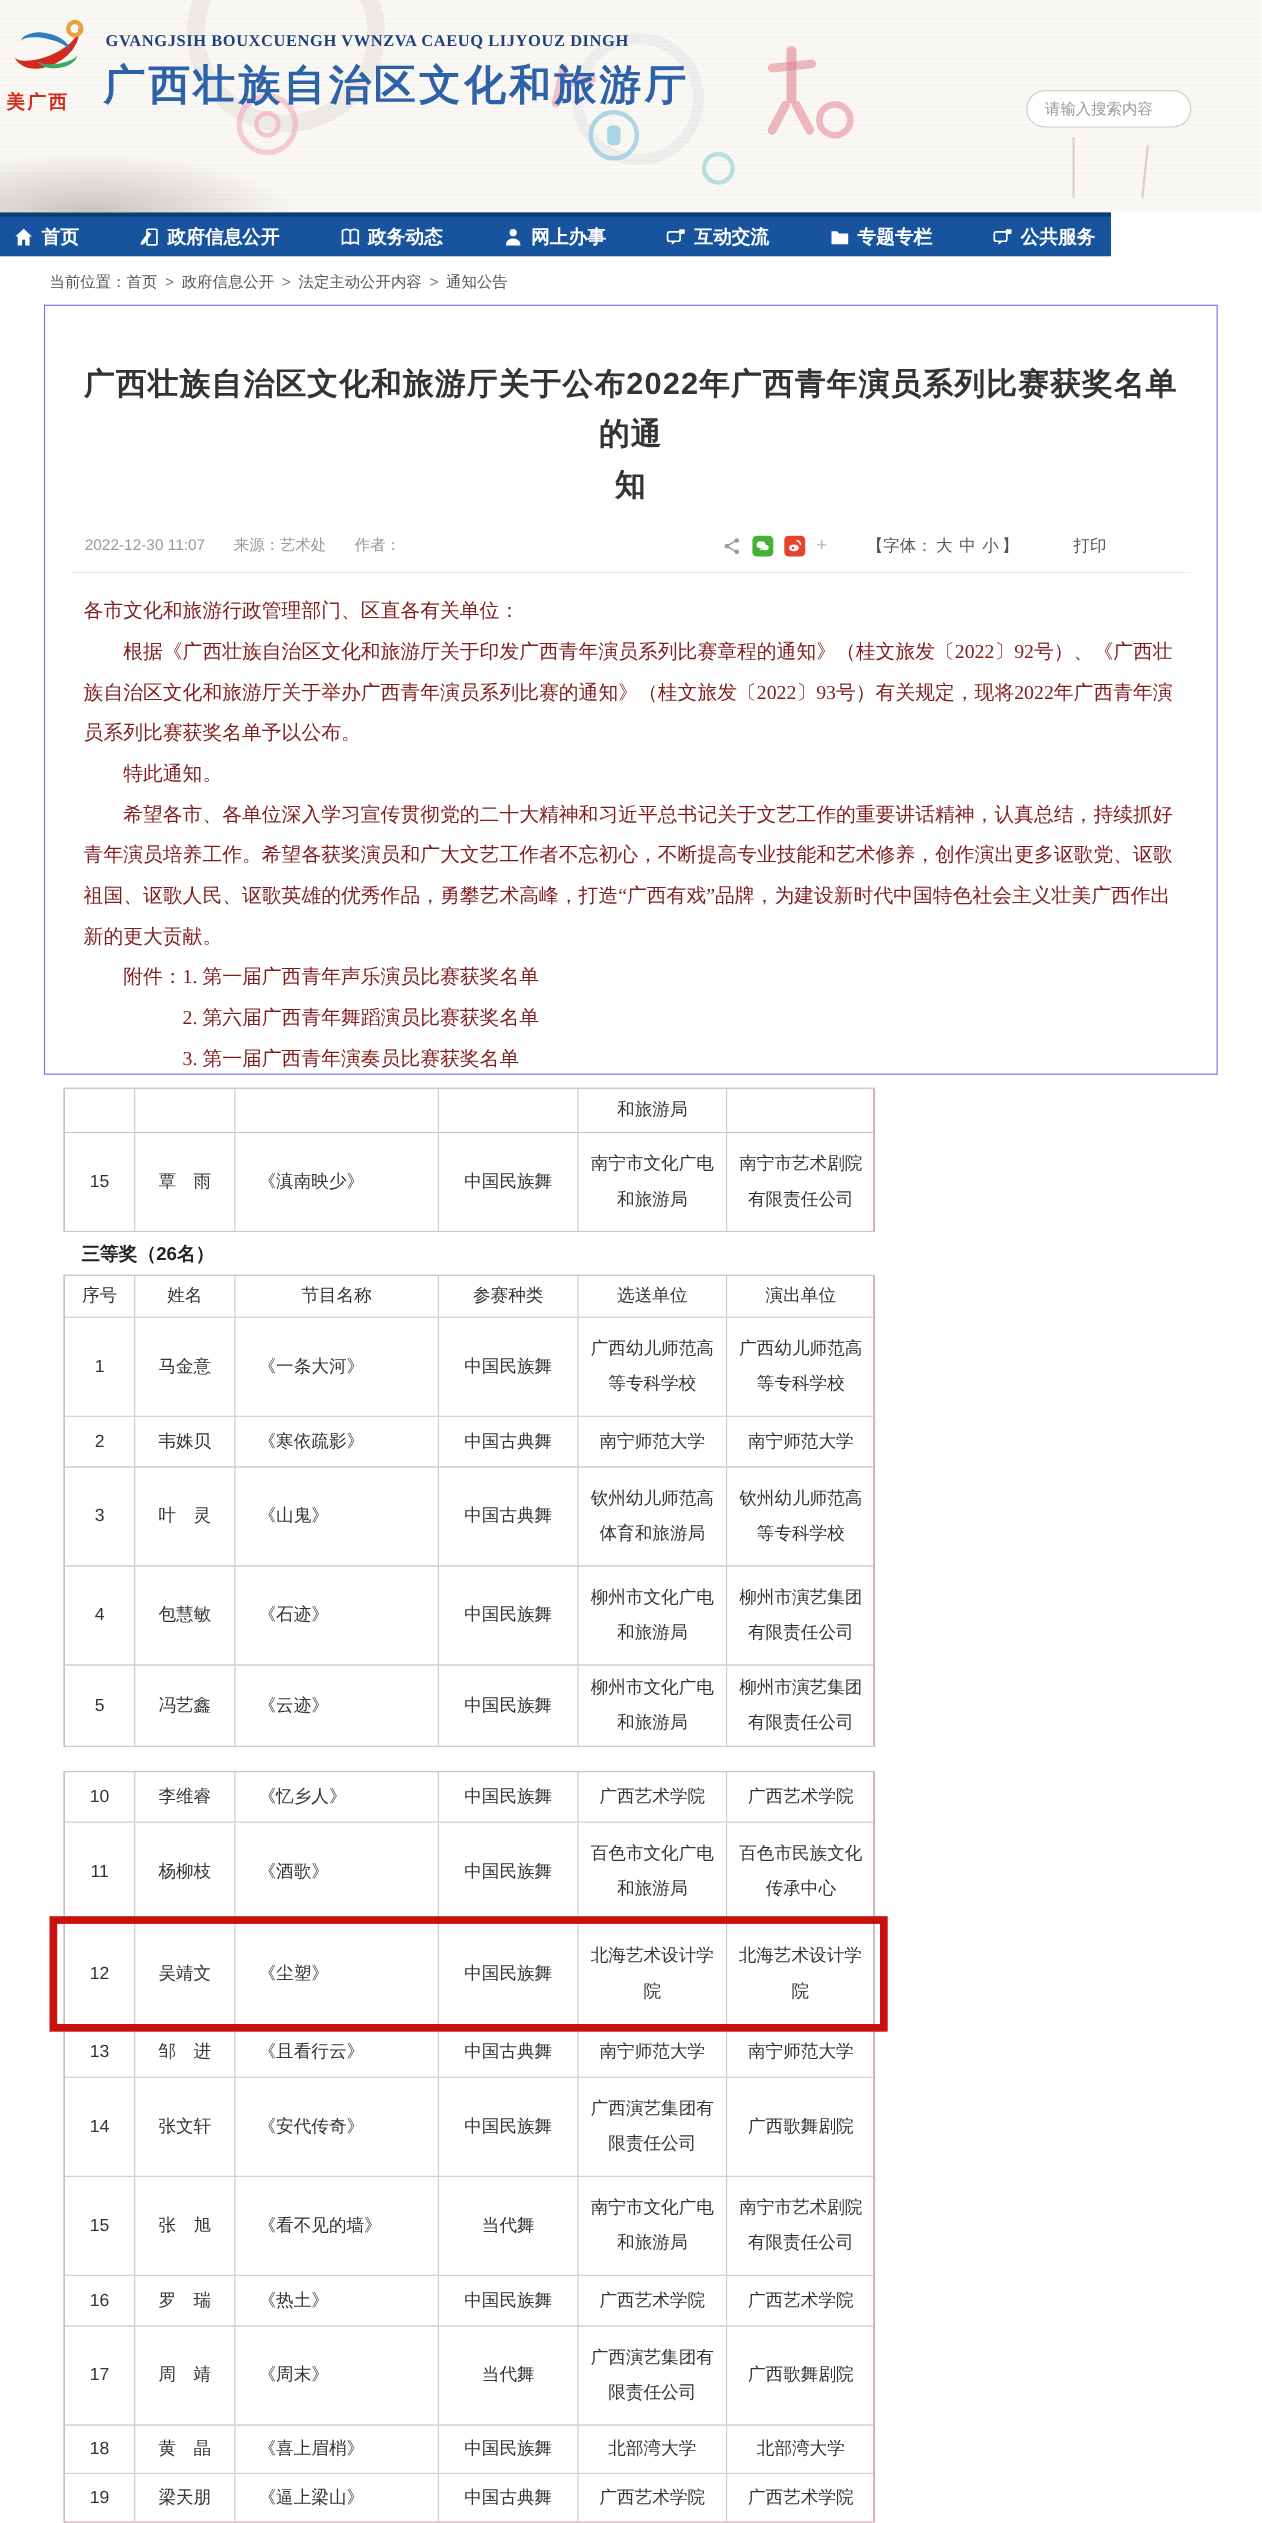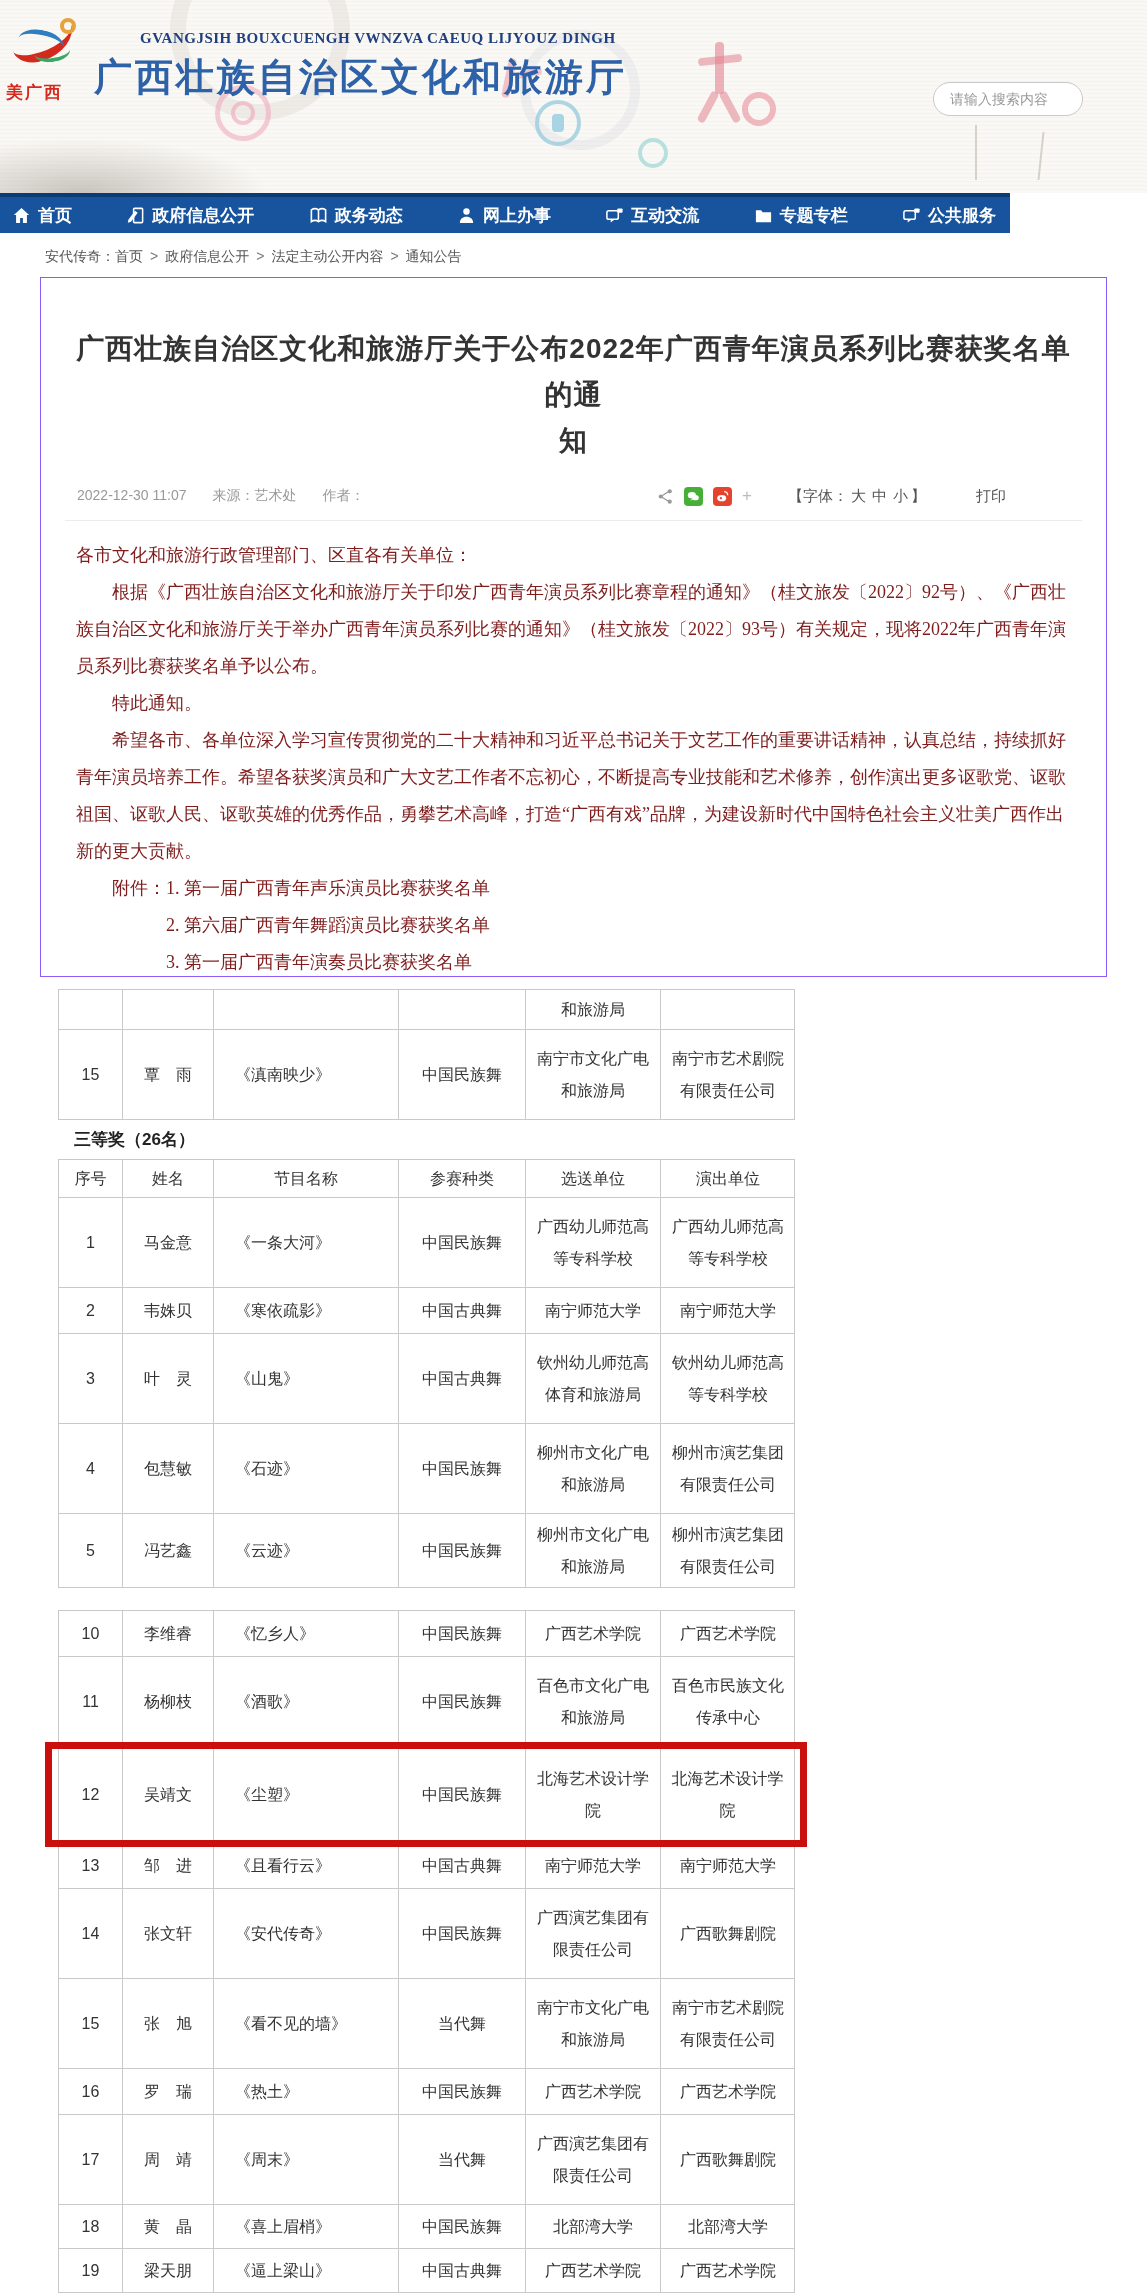--- a/index.html
+++ b/index.html
@@ -20,21 +20,21 @@
     border-bottom:9px solid var(--logo-red);border-radius:0 0 60% 40%;transform:rotate(-18deg);}
   .logo .stroke2{position:absolute;left:14px;top:22px;width:46px;height:26px;
     border-top:5px solid #2e7fc0;border-radius:50% 50% 0 0;transform:rotate(12deg);}
   .logo .stroke3{position:absolute;left:30px;top:34px;width:36px;height:20px;
     border-bottom:4px solid #3aa864;border-radius:0 0 50% 50%;transform:rotate(-8deg);}
   .logo .stroke4{position:absolute;left:56px;top:10px;width:16px;height:16px;
     border:4px solid #e8a23c;border-radius:50%;}
   .logo-text{position:absolute;left:2px;bottom:4px;font-family:"Liberation Serif",serif;
     font-weight:bold;font-size:17px;color:var(--logo-red);letter-spacing:2px;white-space:nowrap;}
   .zhuang{position:absolute;left:96px;top:30px;font-family:"Liberation Serif",serif;
-    font-weight:bold;font-size:15px;letter-spacing:.5px;color:var(--zhuang-navy);margin-left:44px;}
+    font-weight:bold;font-size:15px;letter-spacing:.5px;color:var(--zhuang-navy);}
   .site-title{position:absolute;left:94px;top:52px;font-family:"Liberation Serif",serif;
     font-weight:bold;font-size:38px;letter-spacing:3px;color:var(--title-blue);}
   .search-box{position:absolute;top:82px;right:64px;width:150px;height:34px;
     border:1px solid #c9c9c9;border-radius:17px;background:#fff;padding:0 16px;
     font-size:14px;color:#666;outline:none;}
   .search-box::placeholder{color:#9a9a9a;}
   
   .decor{position:absolute;pointer-events:none;}
   .d-drum1{left:170px;top:-60px;width:180px;height:180px;border:16px solid rgba(198,193,182,.22);border-radius:50%;}
   .d-drum2{left:520px;top:30px;width:120px;height:120px;border:10px solid rgba(185,198,212,.20);border-radius:50%;}
@@ -206,21 +206,21 @@
             <rect x="2" y="5" width="12" height="9" rx="2" fill="none" stroke="#fff" stroke-width="1.6"></rect>
             <path d="M6 14 v3.4 l4.4-3.4z" fill="#fff"></path>
             <rect x="13" y="2.5" width="5.5" height="4.5" rx="1" fill="#fff"></rect>
           </svg>
         </span>
         <span>公共服务</span>
       </a>
     </nav>
 
   <div class="breadcrumb" id="breadcrumb">
-    <span>安代传奇：</span><span id="crumb-items"><a class="crumb">首页</a><span class="sep">&gt;</span><a class="crumb">政府信息公开</a><span class="sep">&gt;</span><a class="crumb">法定主动公开内容</a><span class="sep">&gt;</span><a class="crumb">通知公告</a></span>
+    <span>当前位置：</span><span id="crumb-items"><a class="crumb">首页</a><span class="sep">&gt;</span><a class="crumb">政府信息公开</a><span class="sep">&gt;</span><a class="crumb">法定主动公开内容</a><span class="sep">&gt;</span><a class="crumb">通知公告</a></span>
   </div>
 
   <div class="box1">
     <h1 class="a-title">广西壮族自治区文化和旅游厅关于公布2022年广西青年演员系列比赛获奖名单的通
 知</h1>
     <div class="a-meta">
       <div class="a-meta-left">
         <span>2022-12-30 11:07</span><span>来源：艺术处</span><span>作者：</span>
       </div>
       <div class="a-meta-right">

